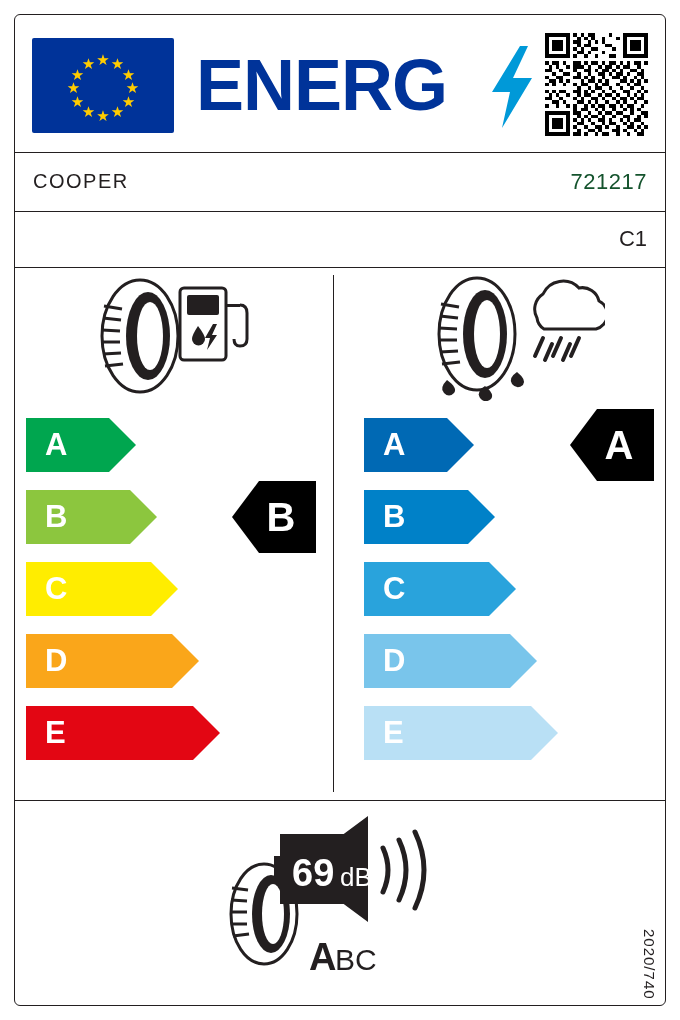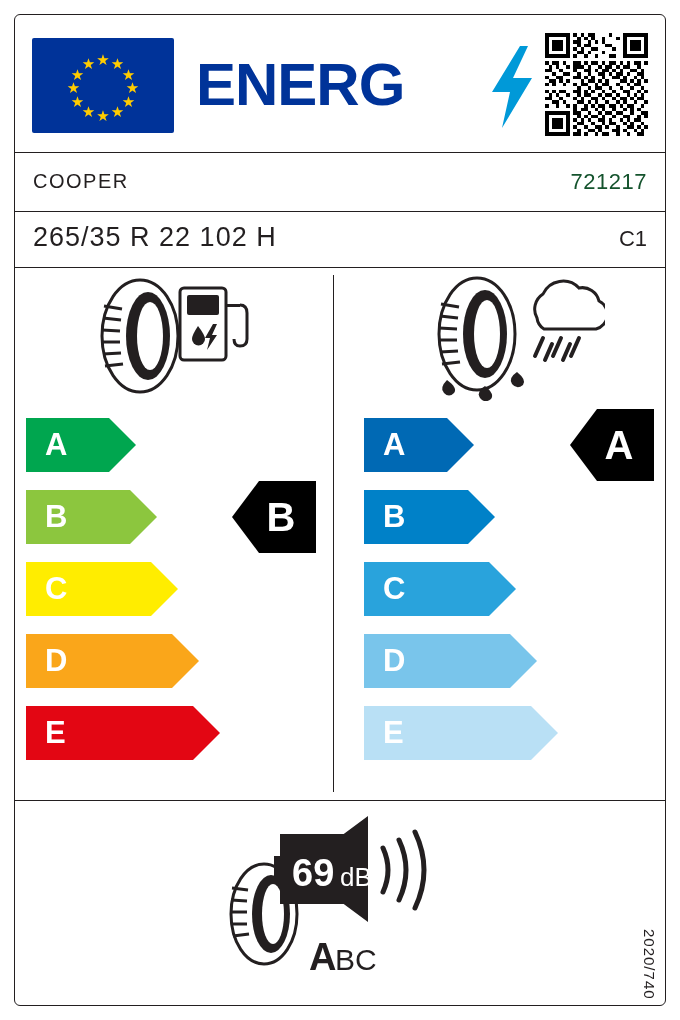--- a/index.html
+++ b/index.html
@@ -35,21 +35,21 @@
     position: absolute;
     color: #ffcc00;
     font-size: 15px;
     line-height: 15px;
     width: 15px; height: 15px;
     text-align: center;
   }
   .energ-text {
     position: absolute;
     left: 196px; top: 40px;
-    font-size: 60px;
+    font-size: 72px;
     font-weight: bold;
     letter-spacing: -1px;
     color: #003399;
     line-height: 90px;
   }
   .bolt {
     position: absolute;
     left: 490px; top: 46px;
     width: 44px; height: 82px;
   }
@@ -435,21 +435,20 @@
   </svg>
 
   <div class="hr h1"></div>
   <div class="hr h2"></div>
   <div class="hr h3"></div>
   <div class="hr h4"></div>
   <div class="vr"></div>
 
   <div class="brand">COOPER</div>
   <div class="code">721217</div>
-  <div class="size">265/35 R 22 102 H</div>
   <div class="cls">C1</div>
 
   <svg class="icon-fuel" width="170" height="120" viewBox="0 0 170 120">
     <g>
       <ellipse cx="52" cy="60" rx="38" ry="56" fill="#ffffff" stroke="#231f20" stroke-width="3"></ellipse>
       <ellipse cx="60" cy="60" rx="22" ry="44" fill="#231f20"></ellipse>
       <ellipse cx="62" cy="60" rx="13" ry="34" fill="#ffffff"></ellipse>
       <g stroke="#231f20" stroke-width="3">
         <line x1="16" y1="30" x2="34" y2="33"></line>
         <line x1="15" y1="42" x2="33" y2="44"></line>

